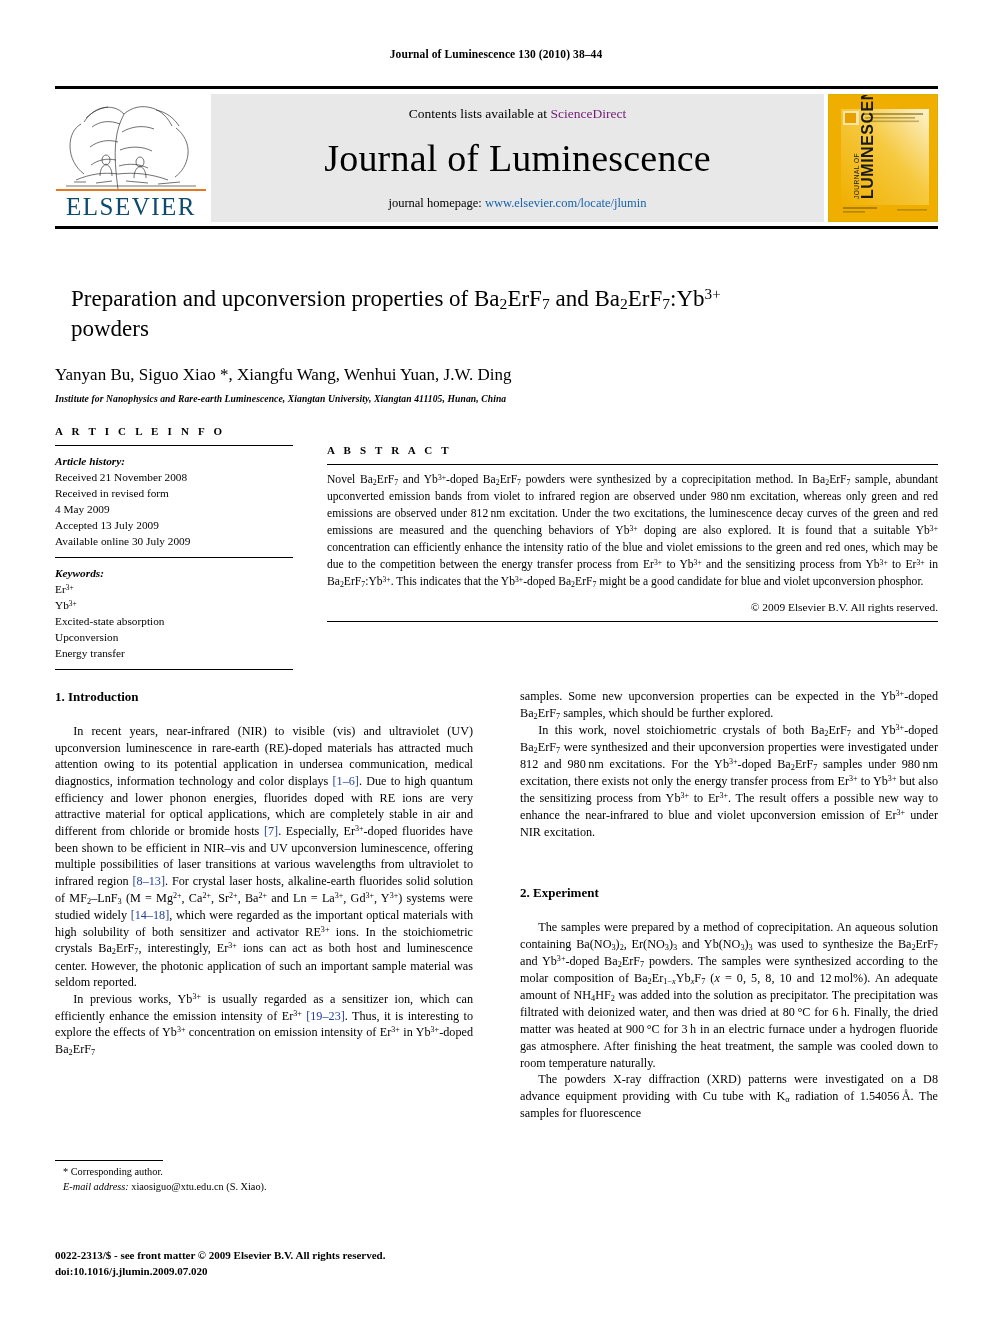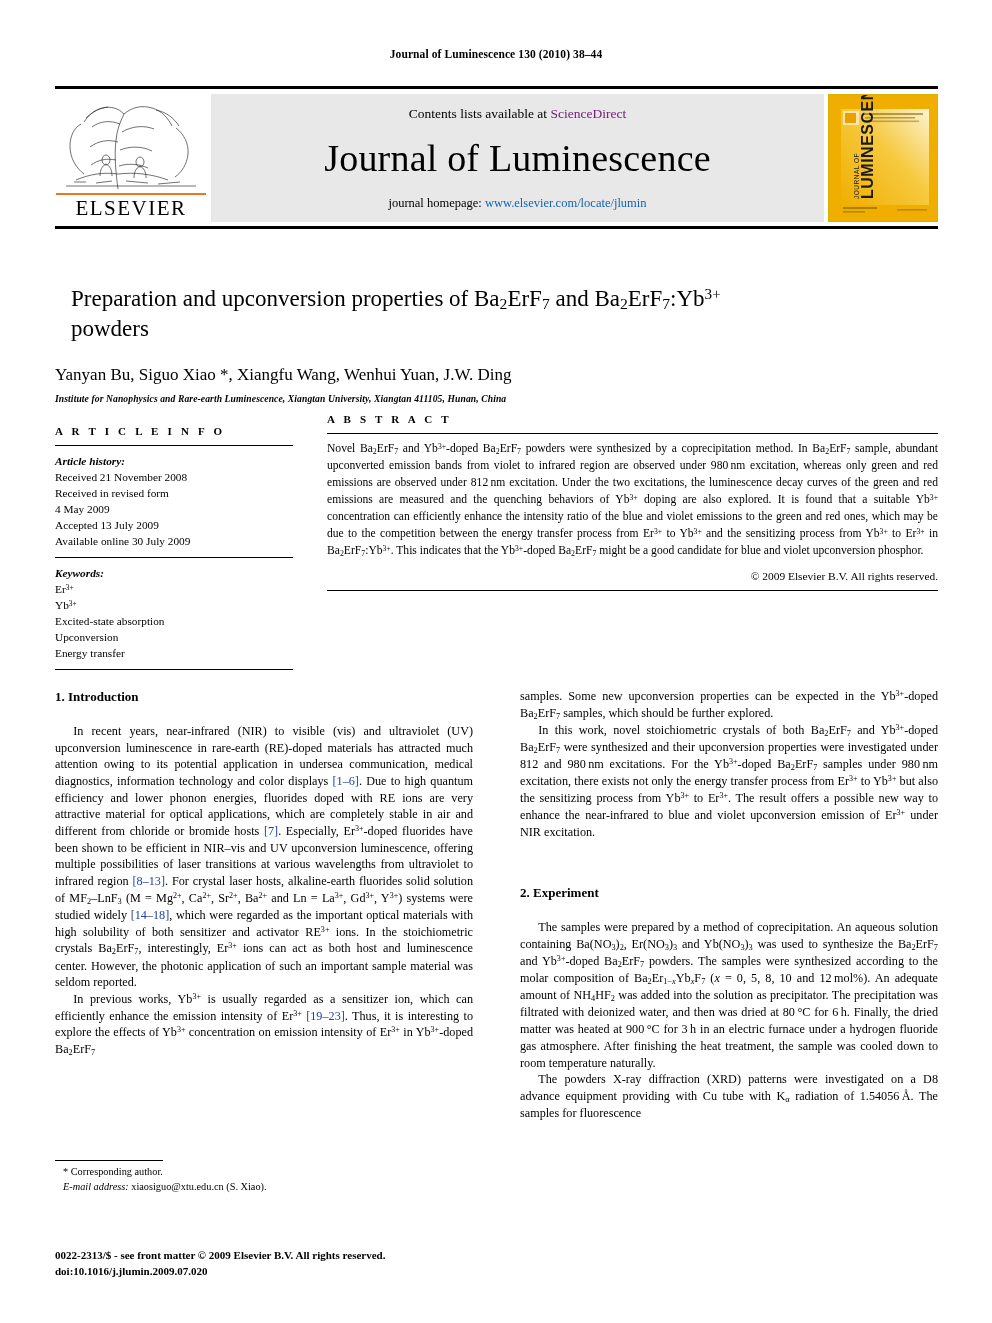--- a/index.html
+++ b/index.html
@@ -27,21 +27,21 @@
   }
   .masthead-inner{display:flex;align-items:stretch;height:128px;}
   .elsevier-logo{
     width:152px;flex:0 0 152px;display:flex;flex-direction:column;
     justify-content:flex-end;align-items:center;padding-bottom:2px;
     box-sizing:border-box;
   }
   .tree-box{width:150px;height:100px;border-bottom:2px solid #E87722;position:relative;overflow:hidden;}
   .elsevier-word{
     font-family:"Liberation Serif",serif;
-    color:#000000;font-size:21px;letter-spacing:1.5px;
+    color:#0c4a6e;font-size:25px;letter-spacing:1.5px;
     font-weight:normal;line-height:1.1;margin-top:2px;
   }
   .contents-box{
     flex:1 1 auto;background:#e8e8e8;margin-left:4px;margin-right:4px;
     display:flex;flex-direction:column;justify-content:center;align-items:center;
     box-sizing:border-box;padding:6px 0;
   }
   .contents-line{font-size:13.5px;}
   .sd-link{color:#701a75;}
   .journal-name{
@@ -60,21 +60,21 @@
   .titleblock{position:absolute;left:55px;top:268px;width:700px;}
   .paper-title{
     font-size:23px;line-height:1.28;font-weight:normal;margin:16px;
     font-family:"Liberation Serif",serif;
   }
   .authors{font-size:17px;margin-top:20px;line-height:1.3;}
   .affil{font-size:9.6px;font-style:italic;font-weight:bold;margin-top:7px;letter-spacing:.1px;}
 
   
   .infoblock{position:absolute;left:55px;top:425px;width:238px;}
-  .abstractblock{position:absolute;left:327px;top:413px;width:611px;}
+  .abstractblock{position:absolute;left:327px;top:444px;width:611px;}
   .sec-head{
     font-size:11px;font-weight:bold;letter-spacing:3.2px;margin-bottom:8px;
   }
   .hr-thin{border-top:1px solid #000;margin:0 0 7px 0;}
   .hr-thin2{border-top:1px solid #000;margin:8px 0 7px 0;}
   .info-body{font-size:11.3px;line-height:1.42;}
   .info-label{font-style:italic;font-weight:bold;}
   .abs-text{
     font-size:11.6px;line-height:1.45;text-align:justify;
   }

